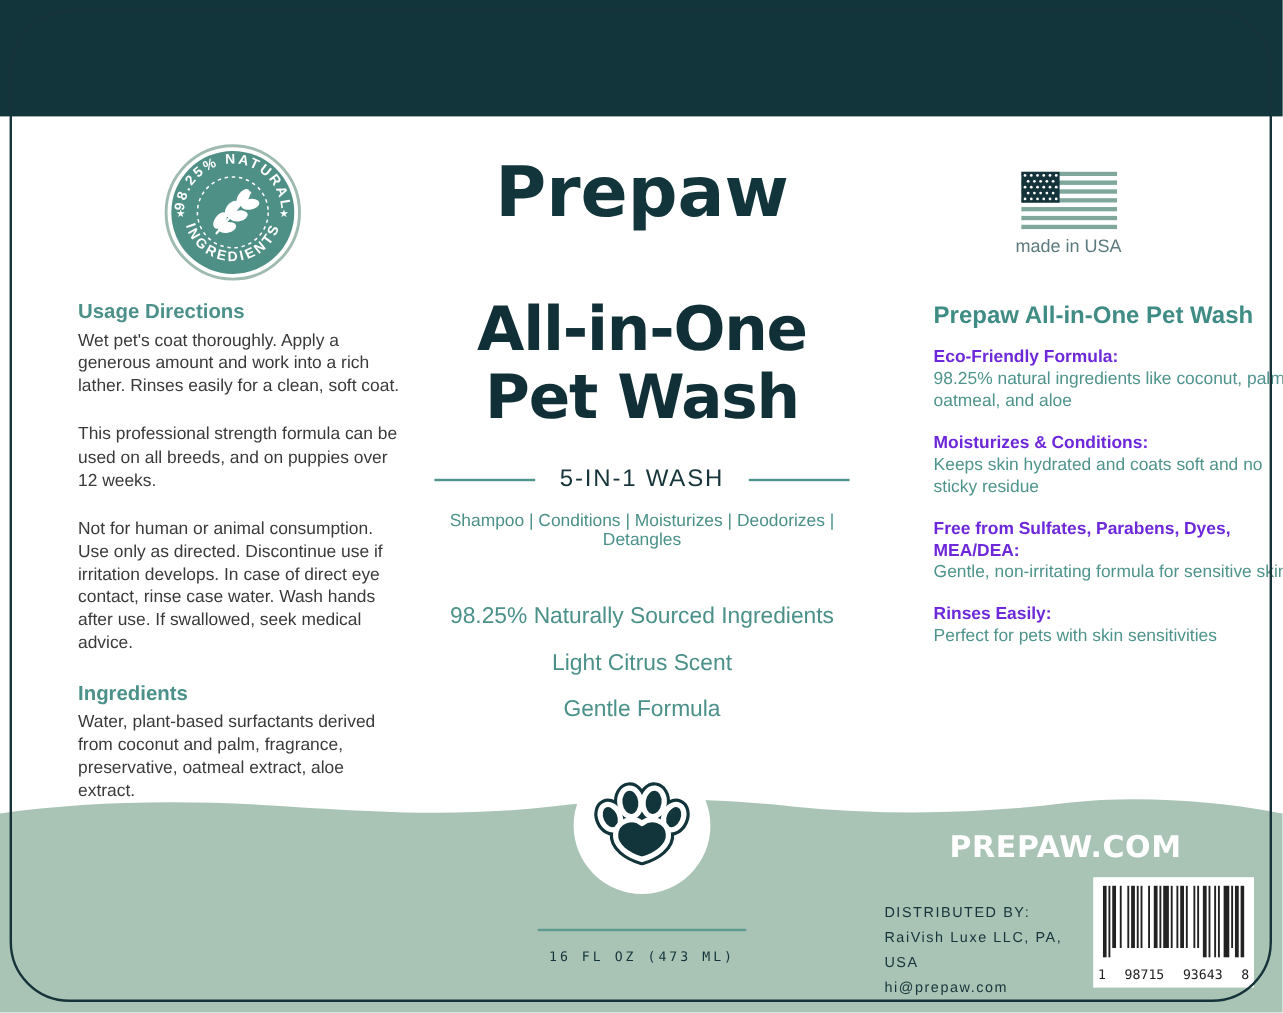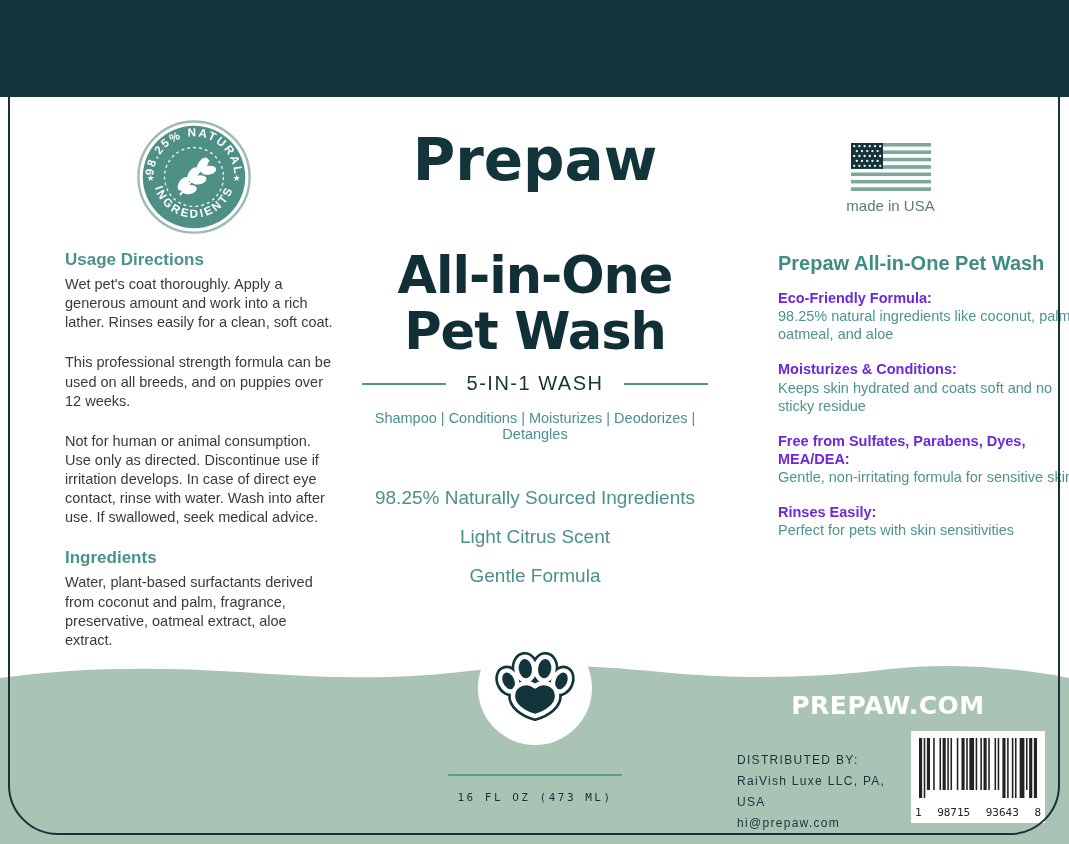--- a/index.html
+++ b/index.html
@@ -29,21 +29,21 @@
   
   .col-left{position:absolute;left:65px;top:250px;width:270px;z-index:2;}
   .teal-h{font-size:17px;font-weight:bold;color:#4b9189;margin:0 0 5px 0;}
   .body-p{font-size:14.5px;color:#3a3a3a;line-height:1.32;margin:0 0 21px 0;}
   .ingredients-h{margin-top:14px;}
 
   
   .col-center{position:absolute;left:360px;top:248px;width:350px;text-align:center;z-index:2;}
   .big-title{font-family:"DejaVu Sans","Liberation Sans",sans-serif;font-size:51px;font-weight:800;
              color:#112f36;line-height:1.1;letter-spacing:-1px;}
-  .subtitle-row{margin-top:12px;display:flex;align-items:center;justify-content:center;gap:21px;}
+  .subtitle-row{margin-top:28px;display:flex;align-items:center;justify-content:center;gap:21px;}
   .subtitle-line{width:84px;height:2px;background:#4e948b;}
   .subtitle-text{font-size:20px;color:#16343a;letter-spacing:1.5px;font-weight:500;white-space:nowrap;}
   .functions-line{margin-top:15px;font-size:14.5px;color:#4b9189;}
   .features{margin-top:46px;}
   .feature-item{font-size:19px;color:#4b9189;margin-bottom:20px;line-height:1;}
 
   
   .col-right{position:absolute;left:778px;top:252px;width:306px;z-index:2;}
   .right-heading{font-size:20px;font-weight:bold;color:#3f8c84;margin:0;}
   .right-intro{font-size:15px;color:#333333;line-height:1.35;margin:9px 0 0 0;}
@@ -157,21 +157,21 @@
           <circle cx="29.20" cy="22.80" r="1.15"></circle>
         </g>
     </svg>
     <div class="made-in">made in USA</div>
   </div>
 
   <div class="col-left">
     <h3 class="teal-h">Usage Directions</h3>
     <p class="body-p">Wet pet's coat thoroughly. Apply a generous amount and work into a rich lather. Rinses easily for a clean, soft coat.</p>
     <p class="body-p">This professional strength formula can be used on all breeds, and on puppies over 12 weeks.</p>
-    <p class="body-p">Not for human or animal consumption. Use only as directed. Discontinue use if irritation develops. In case of direct eye contact, rinse with water. Wash into after use. If swallowed, seek medical advice.</p>
+    <p class="body-p">Not for human or animal consumption. Use only as directed. Discontinue use if irritation develops. In case of direct eye contact, rinse case water. Wash hands after use. If swallowed, seek medical advice.</p>
     <h3 class="teal-h ingredients-h">Ingredients</h3>
     <p class="body-p">Water, plant-based surfactants derived from coconut and palm, fragrance, preservative, oatmeal extract, aloe extract.</p>
   </div>
 
   <div class="col-center">
     <div class="big-title">
       <div>All-in-One</div>
       <div>Pet Wash</div>
     </div>
     <div class="subtitle-row">

